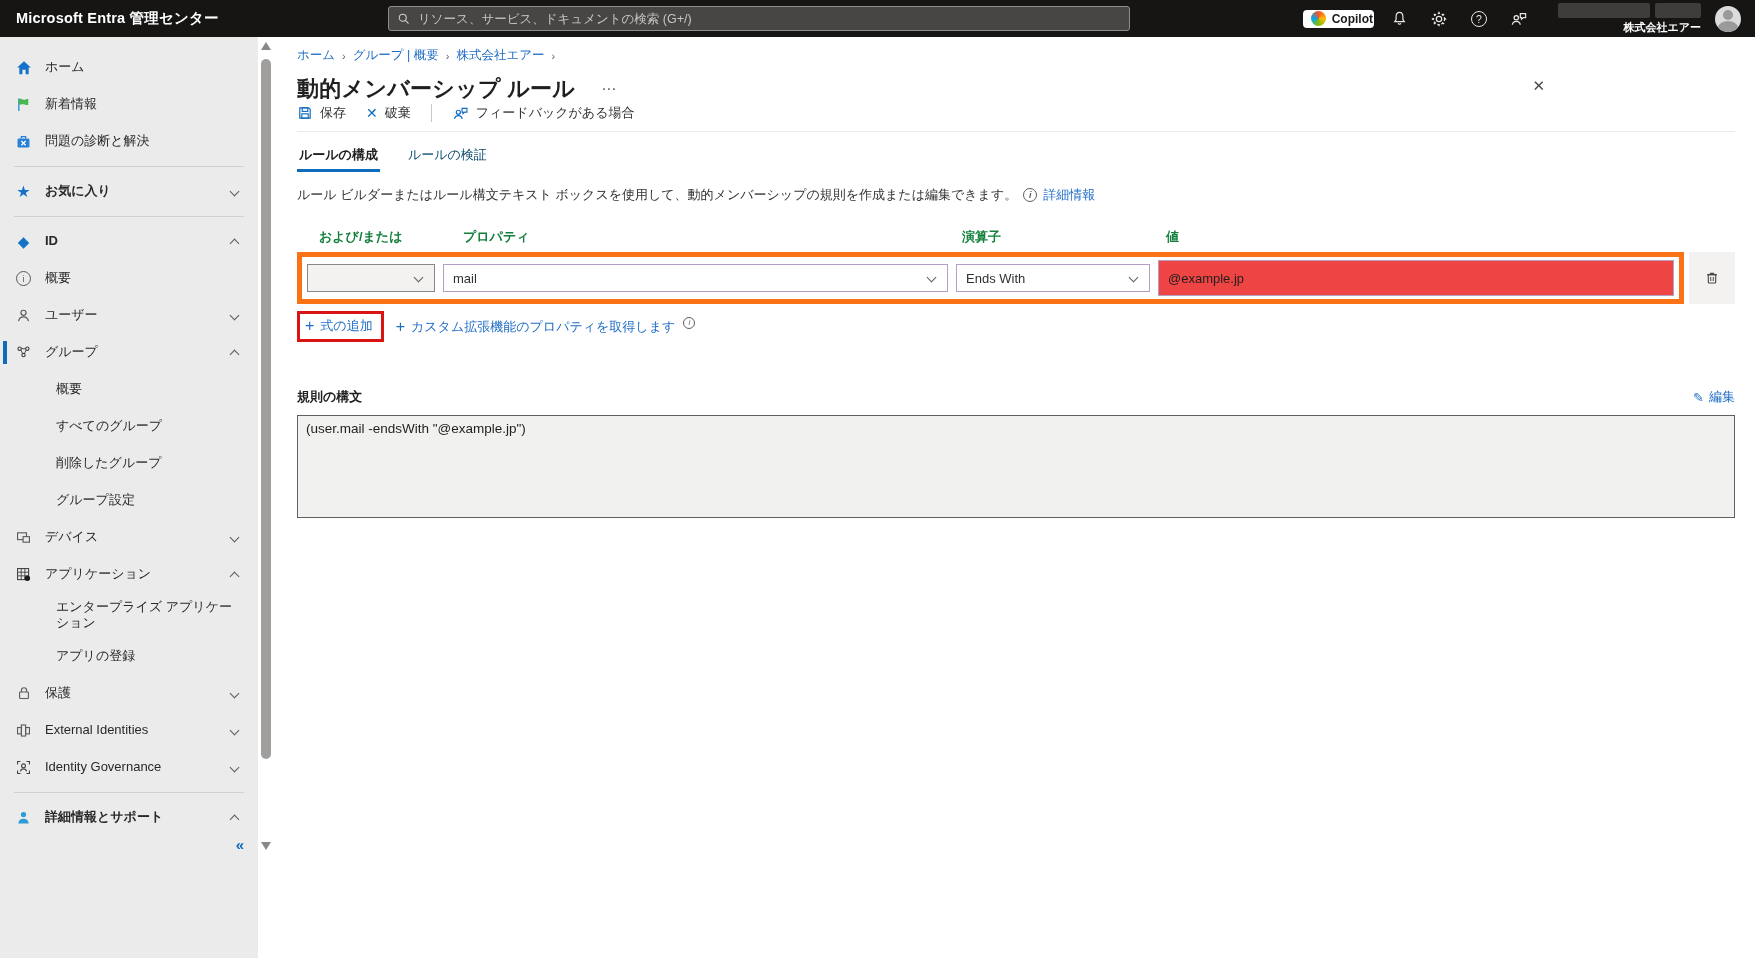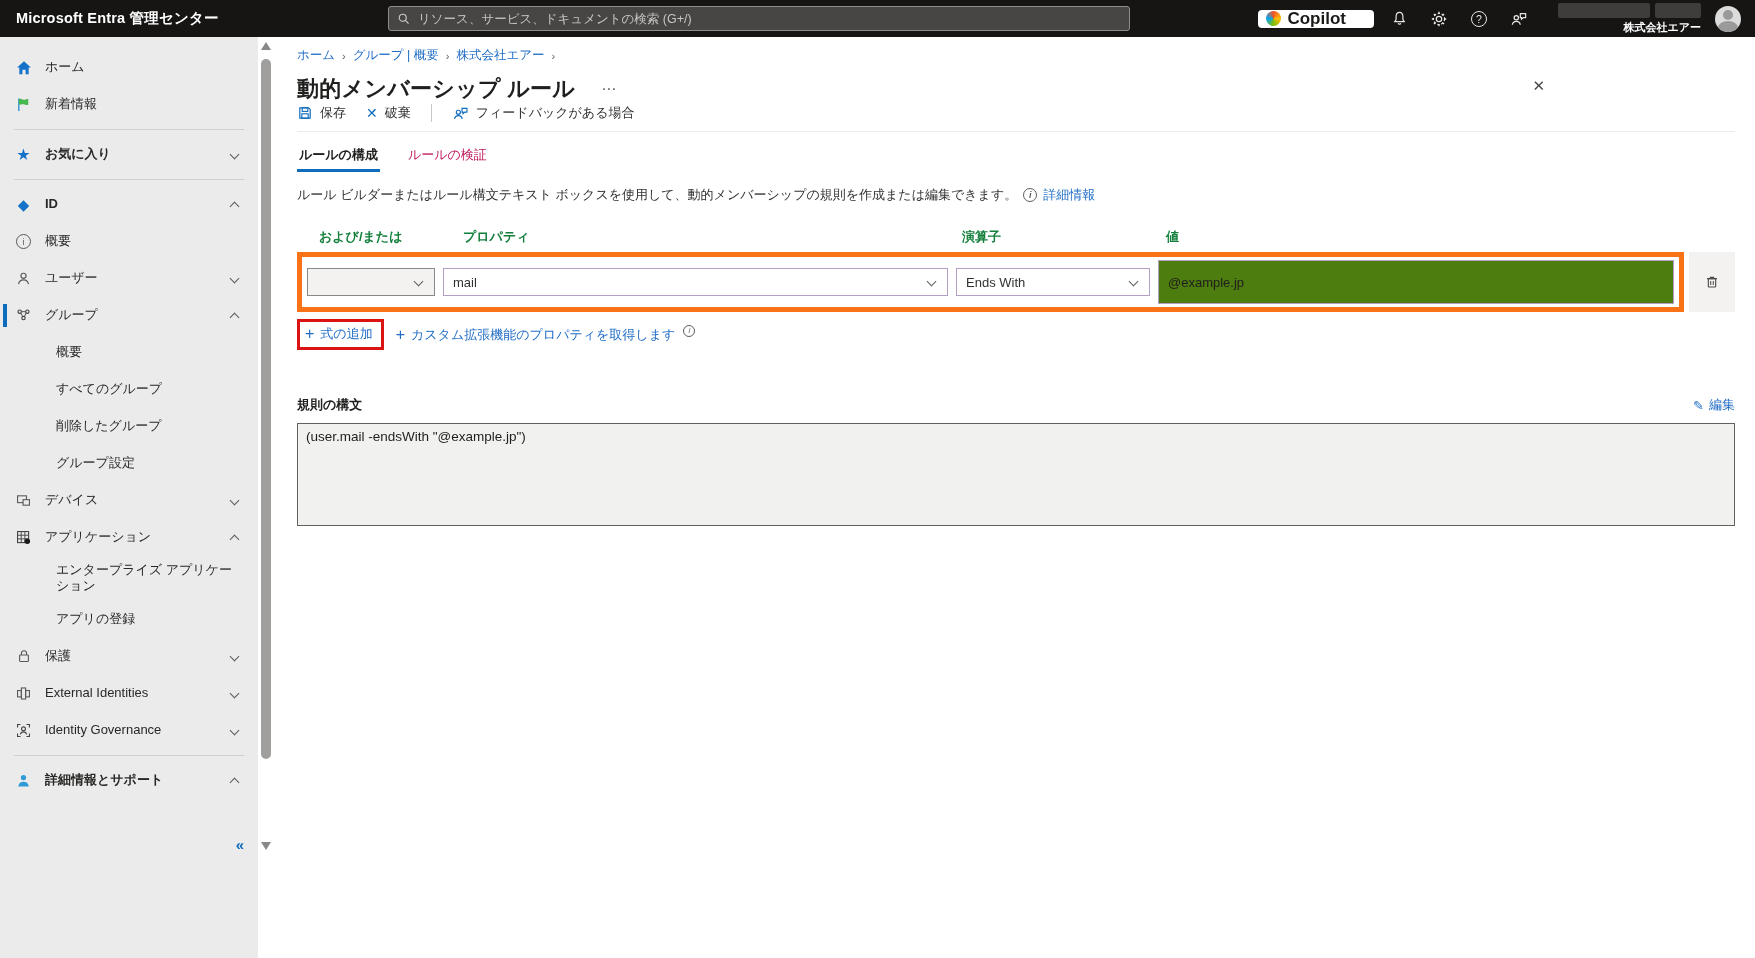--- a/index.html
+++ b/index.html
@@ -10,21 +10,21 @@
   .topbar { position:fixed; top:0; left:0; width:1755px; height:37px; background:#161514;
     display:flex; align-items:center; z-index:50; }
   .brand { color:#fff; font-weight:bold; font-size:14.5px; margin-left:16px; white-space:nowrap; letter-spacing:.2px; }
   .search-wrap { position:absolute; left:388px; top:6px; width:742px; height:25px; background:#484644;
     border:1px solid #8f8d8b; border-radius:3px; display:flex; align-items:center; padding:0 8px; }
   .search-wrap input { flex:1; background:transparent; border:none; outline:none; color:#d8d6d4;
     font-size:12.5px; font-family:inherit; margin-left:7px; }
   .search-wrap input::placeholder { color:#c8c6c4; opacity:1; }
   .top-right { position:absolute; right:0; top:0; height:37px; display:flex; align-items:center; gap:10px; padding-right:14px; }
   .copilot-pill { background:#fff; border-radius:4px; height:18px; display:flex; align-items:center; gap:6px;
-    padding:0 28px 0 8px; color:#1b1a19; font-weight:bold; font-size:17px; cursor:pointer; }
+    padding:0 1px 0 8px; color:#1b1a19; font-weight:bold; font-size:12px; cursor:pointer; }
   .copilot-dot { width:15px; height:15px; border-radius:50%;
     background:conic-gradient(#f35325,#ffba08,#81bc06,#05a6f0,#f35325); }
   .tb-icon { width:30px; height:30px; display:flex; align-items:center; justify-content:center; color:#e8e6e4;
     font-size:15px; cursor:pointer; }
   .circle-glyph { width:16px; height:16px; border:1.4px solid #e8e6e4; border-radius:50%; font-size:10.5px;
     display:flex; align-items:center; justify-content:center; color:#e8e6e4; }
   .account { display:flex; flex-direction:column; align-items:flex-end; justify-content:center; margin-left:14px; }
   .redact-row { display:flex; gap:5px; }
   .redact { height:15px; border-radius:2px; background:#3e3d3c; }
   .org-name { color:#fff; font-size:11px; font-weight:bold; margin-top:2px; }
@@ -64,21 +64,21 @@
   .page-title { font-size:22px; font-weight:bold; color:#201f1e; letter-spacing:.3px; }
   .more-dots { margin-left:26px; color:#605e5c; font-size:15px; letter-spacing:2px; cursor:pointer; }
   .close-x { position:absolute; top:40px; right:210px; color:#494847; font-size:15px; cursor:pointer; }
 
   .cmdbar { display:flex; align-items:center; gap:20px; padding-bottom:9px; border-bottom:1px solid #edebe9; }
   .cmd { display:flex; align-items:center; gap:7px; cursor:pointer; color:#323130; font-size:13px; }
   .cmd-x { color:#0f6cbd; font-size:14px; font-weight:bold; }
   .cmd-sep { width:1px; height:18px; background:#c8c6c4; }
 
   .tabs { margin-top:8px; display:flex; gap:26px; }
-  .tab { padding:6px 2px 8px; cursor:pointer; color:#be185d; position:relative; }
+  .tab { padding:6px 2px 8px; cursor:pointer; color:#0c4a6e; position:relative; }
   .tab.active { font-weight:bold; color:#201f1e; }
   .tab.active:after { content:""; position:absolute; left:0; right:0; bottom:0; height:3px; background:#0f6cbd; }
 
   .desc { margin-top:14px; display:flex; align-items:center; gap:6px; color:#323130; }
   .info-i { width:14px; height:14px; border:1.2px solid #605e5c; border-radius:50%; color:#605e5c; font-size:9px;
     display:inline-flex; align-items:center; justify-content:center; font-style:italic; font-weight:bold; flex:none; }
   .blue-link { color:#1f6cc5; cursor:pointer; }
 
   .builder-headers { margin-top:24px; margin-left:12px; display:flex; font-weight:bold; color:#15803d; }
   .hdr1 { width:136px; padding-left:10px; }
@@ -87,21 +87,21 @@
   .hdr4 { flex:1; padding-left:6px; }
 
   .row-line { margin-top:6px; display:flex; align-items:stretch; }
   .red-row { flex:1; border:5px solid #f97316; padding:3px 5px; display:flex; align-items:center; gap:8px; background:#fff; }
   .ctl { height:28px; border:1px solid #8a8886; display:flex; align-items:center; padding:0 9px; background:#fff; position:relative; }
   .ctl .chev-dd { width:7px; height:7px; border-right:1.4px solid #605e5c; border-bottom:1.4px solid #605e5c;
     transform:rotate(45deg); position:absolute; right:12px; top:9px; }
   .ctl-empty { width:128px; background:#f3f2f1; }
   .ctl-prop { width:505px; border-color:#b59fc4; }
   .ctl-op { width:194px; border-color:#b59fc4; }
-  .ctl-val { flex:1; border:1px solid #b59fc4; height:44px; background:#4d7c0f; }
+  .ctl-val { flex:1; border:1px solid #b59fc4; height:36px; background:#ef4444; }
   .ctl-val input { width:100%; height:100%; border:none; outline:none; font-family:inherit; font-size:13px;
     color:#201f1e; padding:0 9px; background:transparent; }
   .trash-btn { width:46px; margin-left:5px; background:#f3f2f1; display:flex; align-items:center; justify-content:center; cursor:pointer; }
 
   .add-row { margin-top:7px; display:flex; align-items:center; gap:12px; }
   .red-box-small { border:3px solid #da1413; padding:3px 8px 4px 5px; display:flex; align-items:center; gap:6px; }
   .add-link { display:flex; align-items:center; gap:6px; color:#1f6cc5; cursor:pointer; }
   .plus { color:#1f6cc5; font-size:16px; line-height:1; }
   .sup-info { width:12px; height:12px; border:1px solid #605e5c; border-radius:50%; color:#605e5c; font-size:8px;
     display:inline-flex; align-items:center; justify-content:center; font-style:italic; margin-left:2px; position:relative; top:-4px; }
@@ -180,20 +180,30 @@
   <div class="nav-item">
     <span class="nav-icon">
       <svg width="17" height="17" viewBox="0 0 20 20">
         <path d="M4.5 3 V17.5" stroke="#2a8fd8" stroke-width="1.6"></path>
         <path d="M4.5 3.6 C8 2 9 5.4 12.4 4.2 L15.6 3.1 V10.3 C12.4 11.4 11.2 8.2 4.5 10.4 Z" fill="#49b84f"></path>
       </svg>
     </span>
     <span class="lbl">新着情報</span>
   </div>
 
+  <div class="nav-item">
+    <span class="nav-icon">
+      <svg width="17" height="17" viewBox="0 0 20 20">
+        <rect x="3" y="6.5" width="14" height="10.5" rx="1.5" fill="#2880d8"></rect>
+        <path d="M7.5 6.5 V4.3 H12.5 V6.5" fill="none" stroke="#2880d8" stroke-width="1.6"></path>
+        <path d="M7.5 9.5 L12.5 14.5 M12.5 9.5 L7.5 14.5" stroke="#fff" stroke-width="1.5"></path>
+      </svg>
+    </span>
+    <span class="lbl">問題の診断と解決</span>
+  </div>
 
   <div class="divider"></div>
 
   <div class="nav-item boldrow">
     <span class="nav-icon" style="color:#1572c9;font-size:16px;">★</span>
     <span class="lbl">お気に入り</span>
     <span class="chev down"></span>
   </div>
 
   <div class="divider"></div>

